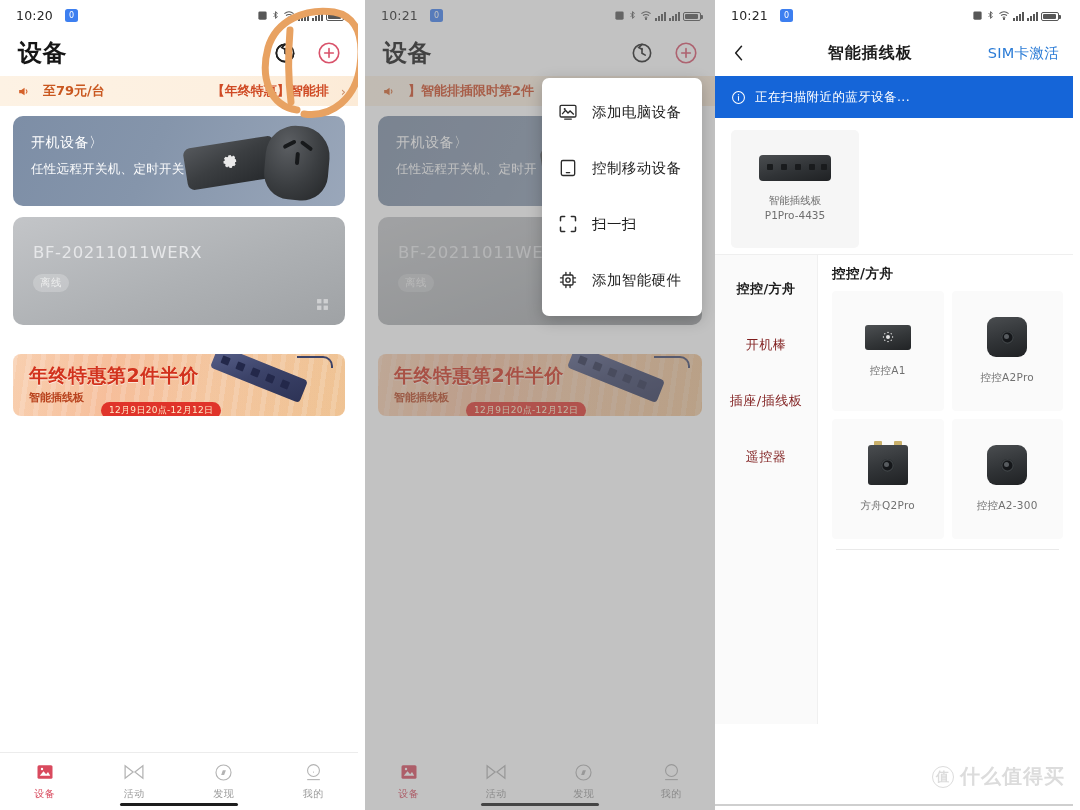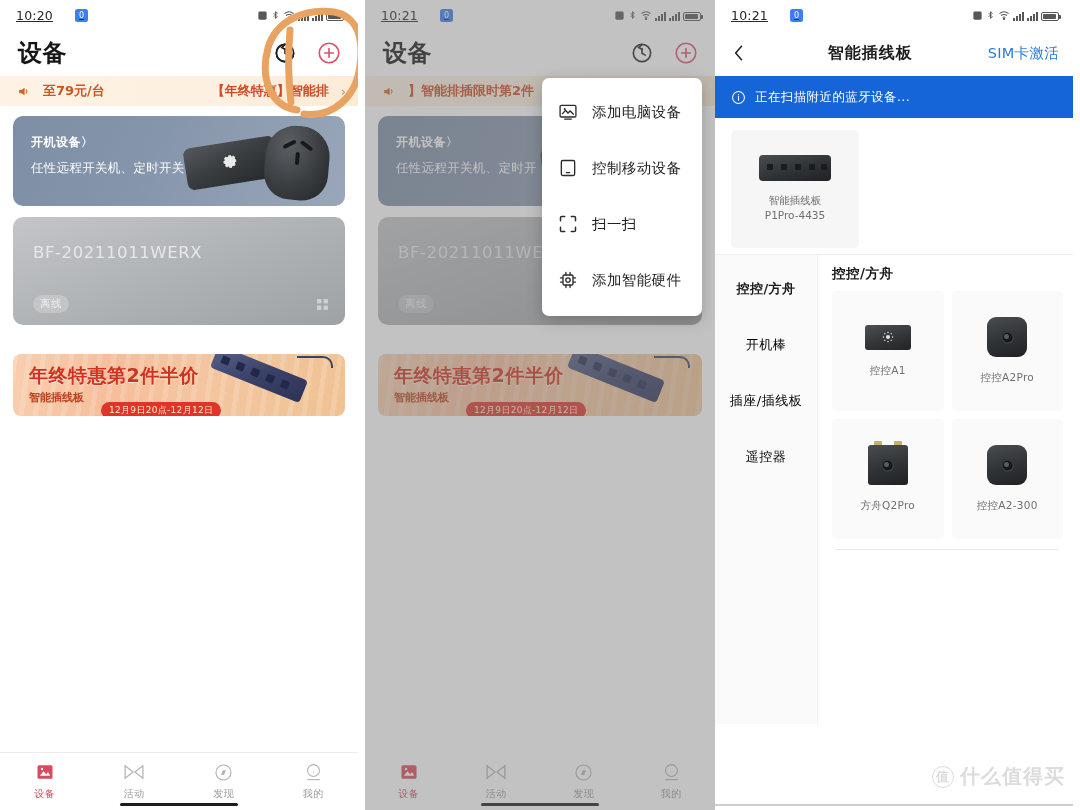--- a/index.html
+++ b/index.html
@@ -16,21 +16,21 @@
   .panel-1 { width: 358px; }
   .gap { width: 7px; height: 810px; background: #ffffff; flex: none; }
   .panel-2 { width: 350px; }
   .panel-3 { width: 358px; }
 
   
   .statusbar {
     height: 30px; display: flex; align-items: center; justify-content: space-between;
     padding: 0 14px 0 16px; font-size: 12px; color: #2b2b2b;
   }
-  .sb-left { display: flex; align-items: center; gap: 22px; text-decoration: underline; }
+  .sb-left { display: flex; align-items: center; gap: 12px; }
   .sb-time { font-size: 12.5px; letter-spacing: .2px; color: #262626; }
   .sb-badge {
     display: inline-block; width: 13px; height: 13px; border-radius: 2.5px;
     background: #3d7ff0; color: #fff; font-size: 8px; line-height: 13px; text-align: center;
   }
   .sb-right { display: flex; align-items: flex-end; gap: 3px; opacity: .82; }
   .ic { display: block; }
   .bars { display: flex; align-items: flex-end; gap: 1px; }
   .bars i { display: block; width: 2px; background: #333; }
   .bars i:nth-child(1) { height: 3px; }
@@ -58,21 +58,21 @@
   .ad-arrow { flex: none; color: #c98a63; font-size: 13px; }
 
   
   .content { padding: 10px 13px 0 13px; }
 
   .card-blue {
     height: 90px; border-radius: 10px; position: relative; overflow: hidden;
     background: linear-gradient(115deg,#7d8ea6 0%, #8595ab 42%, #9aa7ba 100%);
     padding: 18px 0 0 18px; color: #fff;
   }
-  .card-blue .ttl { font-size: 12px; font-weight: bold; letter-spacing: .5px; }
+  .card-blue .ttl { font-size: 14px; font-weight: normal; letter-spacing: .5px; }
   .card-blue .sub { font-size: 12.5px; margin-top: 9px; letter-spacing: .3px; opacity: .97; }
   .hw-plug {
     position: absolute; right: 16px; bottom: 6px; width: 64px; height: 74px; border-radius: 30px 30px 26px 26px;
     background: radial-gradient(ellipse at 34% 26%, #5c5f63 0%, #3a3d40 55%, #232527 100%);
     transform: rotate(5deg);
   }
   .hw-plug .slot { position: absolute; background: #17191b; border-radius: 2px; }
   .hw-plug .s1 { width: 14px; height: 4px; left: 16px; top: 17px; transform: rotate(-32deg); }
   .hw-plug .s2 { width: 14px; height: 4px; left: 33px; top: 17px; transform: rotate(32deg); }
   .hw-plug .s3 { width: 4px; height: 13px; left: 30px; top: 26px; }
@@ -83,21 +83,21 @@
   }
   .hw-bar .gear { position: absolute; left: 38px; top: 12px; width: 18px; height: 18px; color: #e9e9e9; }
 
   .card-gray {
     margin-top: 11px; height: 108px; border-radius: 10px; position: relative; overflow: hidden;
     background: linear-gradient(160deg,#c3c5c8 0%, #aeb1b4 55%, #9fa2a5 100%);
     padding: 26px 0 0 20px;
   }
   .card-gray .dev-name { font-size: 16.5px; color: #e6e7e9; letter-spacing: .6px; }
   .offline-chip {
-    position: absolute; left: 20px; bottom: 12px; padding: 2px 7px; font-size: 10.5px;
+    position: absolute; left: 20px; bottom: 33px; padding: 2px 7px; font-size: 10.5px;
     color: #eceded; background: rgba(255,255,255,.22); border-radius: 9px; letter-spacing: .5px;
   }
   .grid-dot { position: absolute; right: 16px; bottom: 14px; width: 13px; height: 13px; opacity: .55; }
 
   .banner {
     margin-top: 29px; height: 62px; border-radius: 8px; position: relative; overflow: hidden;
     background: linear-gradient(100deg,#f8cfb0 0%, #f6bd9a 30%, #f3c59f 58%, #eec293 100%);
   }
   .banner .stripes { position: absolute; inset: 0;
     background: repeating-linear-gradient(98deg, rgba(255,255,255,.16) 0 5px, rgba(255,210,160,.05) 5px 14px); }
@@ -157,21 +157,21 @@
     width: 128px; height: 118px; background: #f6f6f6; border-radius: 5px;
     display: flex; flex-direction: column; align-items: center; justify-content: center; gap: 12px;
   }
   .found-card .thumb { width: 72px; height: 26px; border-radius: 4px;
     background: linear-gradient(165deg,#4a4d50 0%, #303336 55%, #1f2123 100%); position: relative; }
   .found-card .thumb i { position: absolute; top: 9px; width: 6px; height: 6px; background: #191b1d; border-radius: 1px; }
   .found-card .f-name { font-size: 10.5px; color: #6e6e6e; line-height: 1.45; text-align: center; }
 
   .browse { display: flex; height: 470px; border-top: 1px solid #efefef; }
   .cat-list { width: 103px; background: #fafafa; padding-top: 6px; border-right: 1px solid #f0f0f0; }
-  .cat { height: 56px; display: flex; align-items: center; justify-content: center; font-size: 13px; color: #000000; letter-spacing: .5px; }
+  .cat { height: 56px; display: flex; align-items: center; justify-content: center; font-size: 13px; color: #7f1d1d; letter-spacing: .5px; }
   .cat.active { color: #1c1c1c; font-weight: bold; }
   .prod-pane { flex: 1; padding: 10px 10px 0 14px; overflow: hidden; }
   .prod-head { font-size: 13.5px; font-weight: bold; color: #1c1c1c; margin-bottom: 8px; letter-spacing: .5px; }
   .prod-grid { display: grid; grid-template-columns: 1fr 1fr; gap: 8px; }
   .prod-cell { height: 120px; background: #fafafa; border-radius: 4px; display: flex; flex-direction: column; align-items: center; justify-content: center; gap: 14px; }
   .prod-cell .p-name { font-size: 10.5px; color: #707070; letter-spacing: .3px; }
   .box-rect { width: 46px; height: 25px; border-radius: 3px; background: linear-gradient(165deg,#4d5053 0%, #333638 55%, #212325 100%); display:flex; align-items:center; justify-content:center; }
   .box-square { width: 40px; height: 40px; border-radius: 9px; background: linear-gradient(165deg,#4a4d50 0%, #303336 55%, #1f2123 100%); display:flex; align-items:center; justify-content:center; }
   .box-square.sharp { border-radius: 3px; position: relative; }
   .box-square.sharp::before { content:""; position:absolute; top:-4px; left:6px; width:8px; height:4px; background:#c9b06a; border-radius:1px 1px 0 0; }

